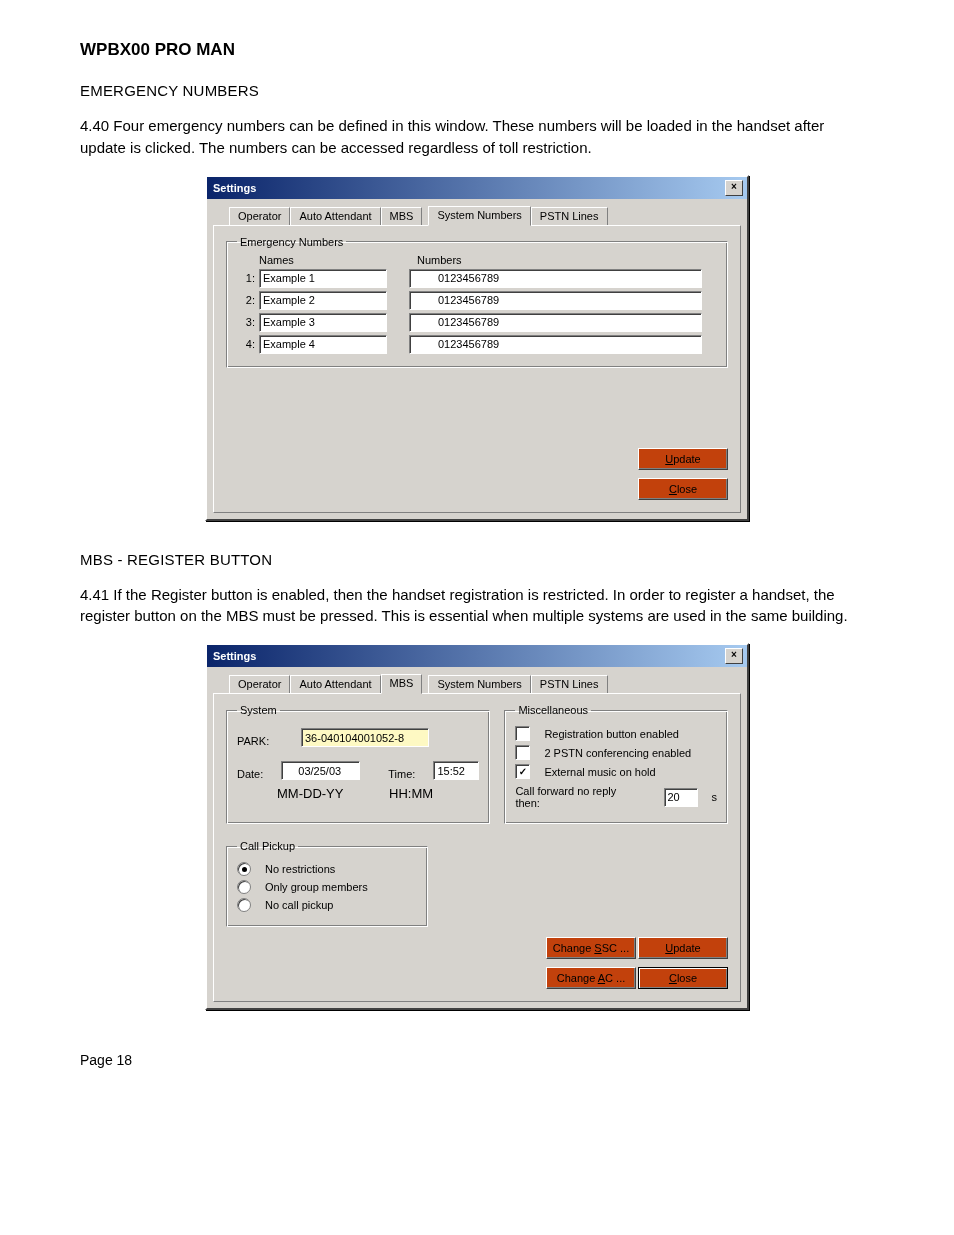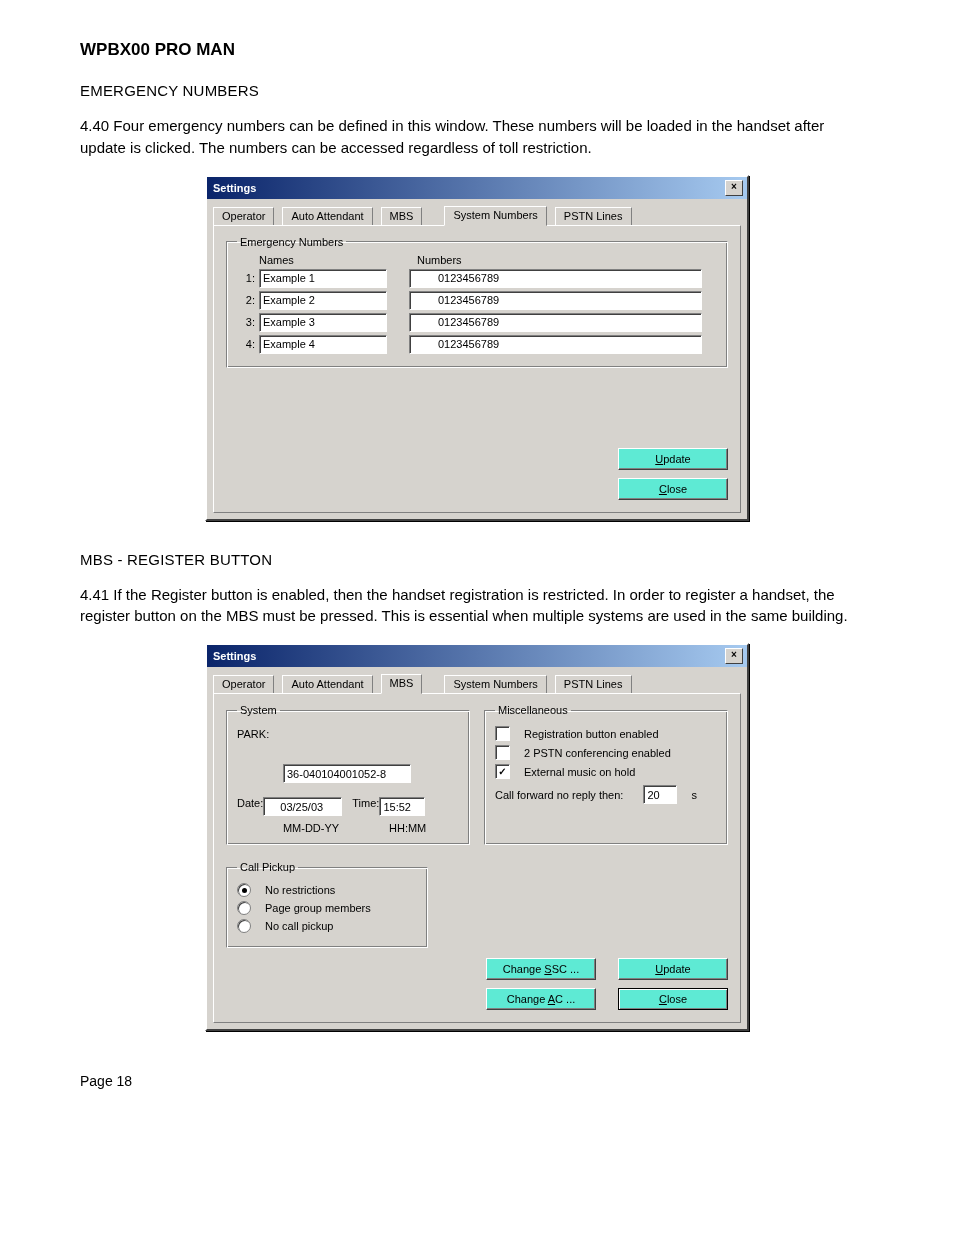--- a/index.html
+++ b/index.html
@@ -63,22 +63,22 @@
     font-size: 10px;
     line-height: 11px;
     font-weight: bold;
     color: #000;
     text-align: center;
     cursor: default;
   }
   .tabstrip {
     display: flex;
     align-items: flex-end;
-    padding: 6px 6px 0 6px;
-    gap: 8px;
+    padding: 6px 6px 0 22px;
+    gap: 0;
   }
   .tab {
     padding: 2px 8px 3px 8px;
     border: 1px solid #fff;
     border-right-color: #808080;
     border-bottom: none;
     background: #d6d3ce;
     position: relative;
     margin-right: 0;
     font-size: 11px;
@@ -144,50 +144,50 @@
     border-right-color: #fff;
     border-bottom-color: #fff;
     box-shadow: inset 1px 1px 0 #404040;
     height: 15px;
   }
   .name-in { width: 120px; }
   .num-in { width: 260px; margin-left: 18px; padding-left: 28px; }
   .btn {
     font-family: Tahoma, Arial, sans-serif;
     font-size: 11px;
-    background: #5eead4;
+    background: #c2410c;
     border: 1px solid #fff;
     border-right-color: #404040;
     border-bottom-color: #404040;
     box-shadow: inset -1px -1px 0 #808080;
-    width: 110px;
+    width: 90px;
     height: 22px;
     text-align: center;
     cursor: default;
     padding: 0;
   }
   .btn u { text-decoration: underline; }
   .btn-col {
     display: flex;
     flex-direction: column;
     align-items: flex-end;
     gap: 8px;
     margin-top: 80px;
   }
   .two-col {
     display: flex;
     gap: 14px;
   }
   .two-col > fieldset { flex: 1; }
-  .sys-row { display:flex; align-items:flex-start; margin: 6px 0; gap:0; }
-  .park-in { width: 120px; background:#ffffff;margin-top:36px; }
+  .sys-row { display:flex; align-items:flex-end; margin: 6px 0; gap:18px; }
+  .park-in { width: 120px; background:#fef9c3; }
   .date-in { width: 58px; padding-left: 16px; }
   .time-in { width: 38px; }
   .small-label { font-size: 11px; }
-  .hint { font-size: 11px; text-align:center; }
+  .hint { font-size: 13px; }
   .date-hints { display:flex; margin-top:2px; }
   .date-hints .h1 { margin-left: 40px; width:68px; }
   .date-hints .h2 { margin-left: 44px; }
   .chk-row { display:flex; align-items:center; gap:14px; margin:4px 0; }
   .chkbox {
     width: 13px; height: 13px;
     background: #fff;
     border: 1px solid #808080;
     border-top-color:#808080; border-left-color:#808080;
     border-right-color:#fff; border-bottom-color:#fff;
@@ -199,21 +199,21 @@
   .radio {
     width:12px; height:12px; border-radius:50%;
     background:#fff;
     border:1px solid #808080;
     box-shadow: inset 1px 1px 0 #404040;
     display:inline-flex; align-items:center; justify-content:center;
   }
   .radio.sel::after { content:""; width:5px; height:5px; background:#000; border-radius:50%; }
   .cfnr-in { width:26px; }
   .btn-row2 {
-    display:flex; justify-content:flex-end; gap:22px; margin-top:8px;
+    display:flex; justify-content:flex-end; gap:2px; margin-top:8px;
   }
   .btn-focus {
     border: 1px solid #000;
     box-shadow: inset 1px 1px 0 #fff, inset -1px -1px 0 #808080;
   }
   .page-num { margin-top: 42px; font-size: 14px; }
 </style>
 </head>
 <body>
 
@@ -330,21 +330,21 @@
         </fieldset>
       </div>
       <fieldset class="group" style="width:180px; margin-top:6px;">
         <legend>Call Pickup</legend>
         <div class="chk-row">
           <span class="radio sel"></span>
           <span>No restrictions</span>
         </div>
         <div class="chk-row">
           <span class="radio"></span>
-          <span>Page group members</span>
+          <span>Only group members</span>
         </div>
         <div class="chk-row">
           <span class="radio"></span>
           <span>No call pickup</span>
         </div>
       </fieldset>
       <div class="btn-row2">
         <button class="btn">Change <u>S</u>SC ...</button>
         <button class="btn"><u>U</u>pdate</button>
       </div>

